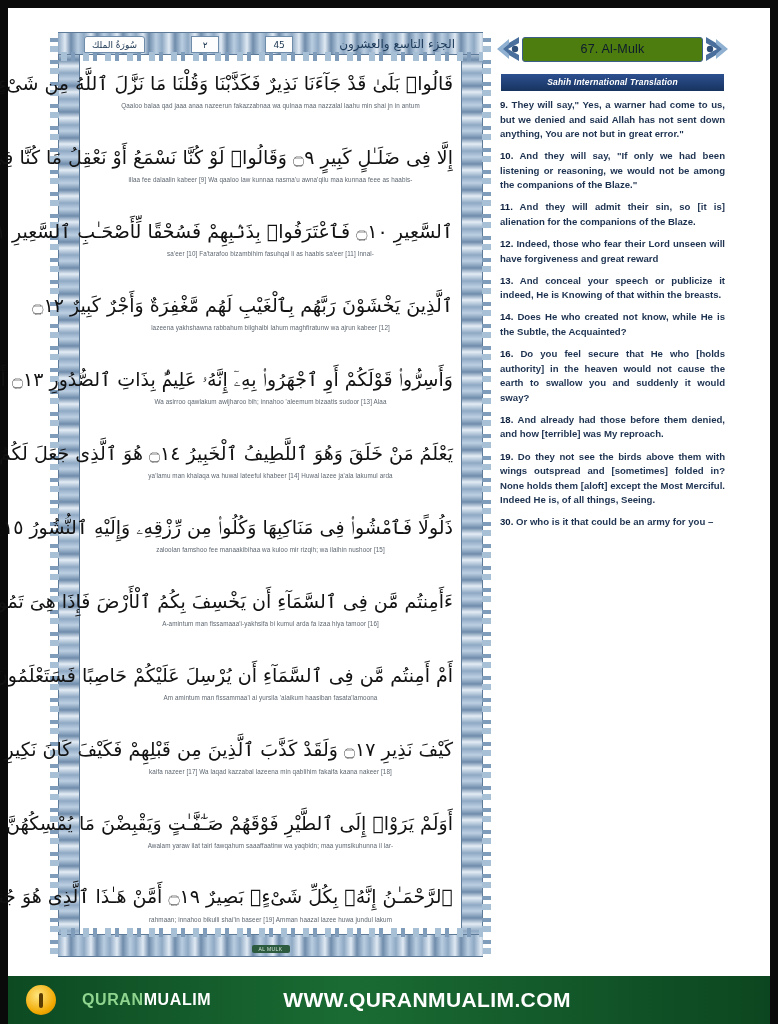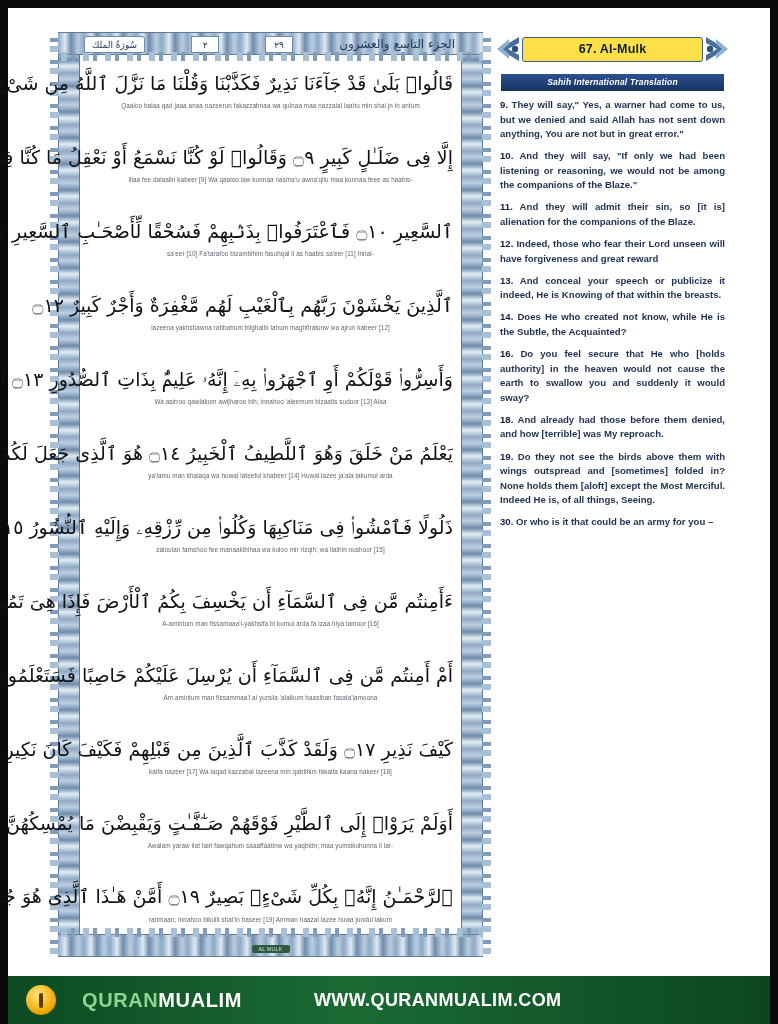--- a/index.html
+++ b/index.html
@@ -151,25 +151,25 @@
     position:relative; height:34px;
     display:flex; align-items:center; justify-content:center;
   }
   .orn {
     width:26px; height:30px; flex:none; position:relative;
   }
   .orn svg { display:block; }
   .surah-banner {
     flex:1;
     height:25px; margin:0 1px;
-    background:#fde047;
+    background:#4d7c0f;
     border:1.5px solid #3c5f8a;
     border-radius:3px;
     display:flex; align-items:center; justify-content:center;
-    font-size:12.5px; font-weight:bold; color:#0d1b2c;
+    font-size:12.5px; font-weight:normal; color:#0d1b2c;
     letter-spacing:0.2px;
     text-align:center;
   }
   .trans-label {
     margin:8px 6px 7px 6px;
     background:linear-gradient(#2a4a7d,#183câ6a);
     background:linear-gradient(#2d5090,#17335f);
     color:#ffffff;
     text-align:center;
     font-size:8.5px; font-weight:bold; font-style:italic;
@@ -201,47 +201,47 @@
     border-radius:50%;
     background:radial-gradient(circle at 40% 35%, #ffe680, #f0a800 65%, #c07c00);
     display:flex; align-items:center; justify-content:center;
   }
   .logo span {
     display:block; width:4px; height:15px;
     background:#5a3c00; border-radius:2px;
   }
   .brandname {
     margin-left:26px;
-    font-size:20px; font-weight:bold; letter-spacing:0.6px;text-align:center;
+    font-size:16px; font-weight:bold; letter-spacing:0.6px;text-align:center;
   }
   .brandname .b1 { color:#8fd48f; }
   .brandname .b2 { color:#ffffff; }
   .brandurl {
     margin-left:72px;
-    color:#ffffff; font-size:18px; font-weight:bold;
+    color:#ffffff; font-size:21px; font-weight:bold;
     letter-spacing:0.4px;
   }
 </style>
 </head>
 <body>
 
 <div id="app">
   <div class="sheet">
     <div class="spread">
 
       <div class="arabic-page">
         <div class="frame-left"></div>
         <div class="frame-right"></div>
         <div class="frame-top"></div>
         <div class="frame-bottom"></div>
 
         <div class="page-header">
           <div class="hdr-cartouche">سُورَةُ الملك</div>
           <div class="hdr-num">٢</div>
-          <div class="hdr-num">٢٩</div>
+          <div class="hdr-num">45</div>
           <div class="hdr-juz">الجزء التاسع والعشرون</div>
         </div>
 
         <div class="verse-body">
           <div class="verse-block">
             <div class="ar-line">قَالُوا۟ بَلَىٰ قَدْ جَآءَنَا نَذِيرٌ فَكَذَّبْنَا وَقُلْنَا مَا نَزَّلَ ٱللَّهُ مِن شَىْءٍ إِنْ أَنتُمْ</div>
             <div class="tr-line">Qaaloo balaa qad jaaa anaa nazeerun fakazzabnaa wa qulnaa maa nazzalal laahu min shai jn in antum</div>
           </div>
           <div class="verse-block">
             <div class="ar-line">إِلَّا فِى ضَلَـٰلٍ كَبِيرٍ ۝٩ وَقَالُوا۟ لَوْ كُنَّا نَسْمَعُ أَوْ نَعْقِلُ مَا كُنَّا فِىٓ أَصْحَـٰبِ</div>

